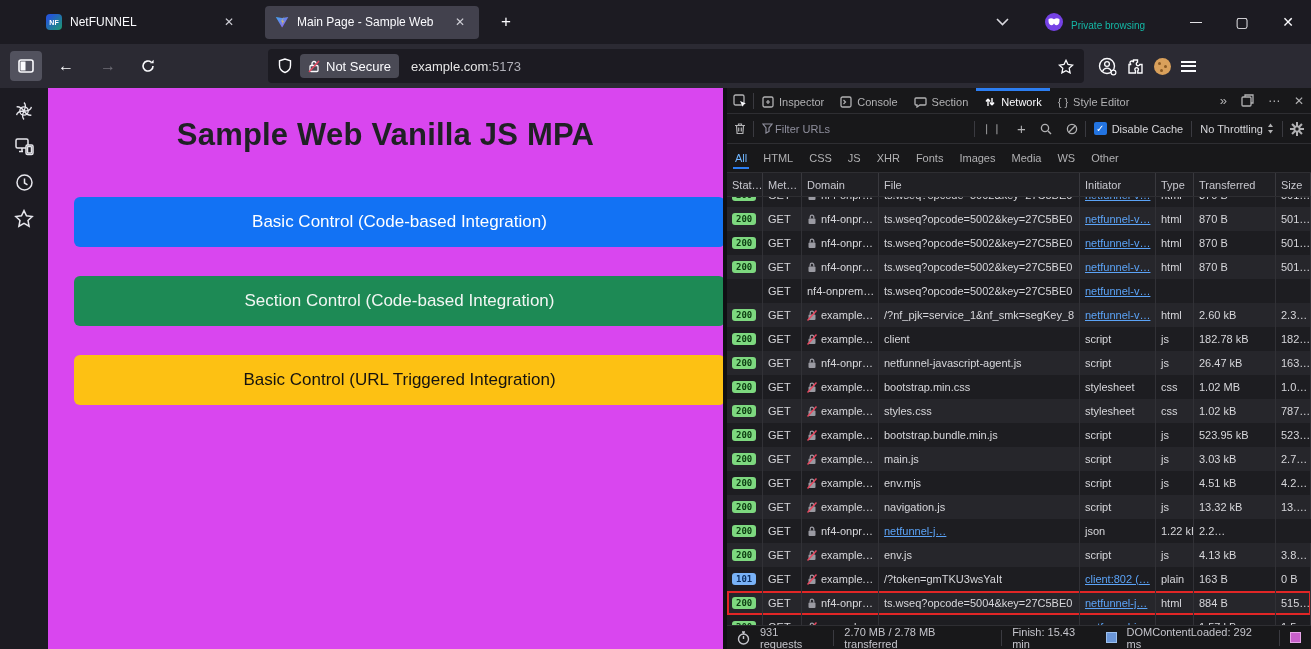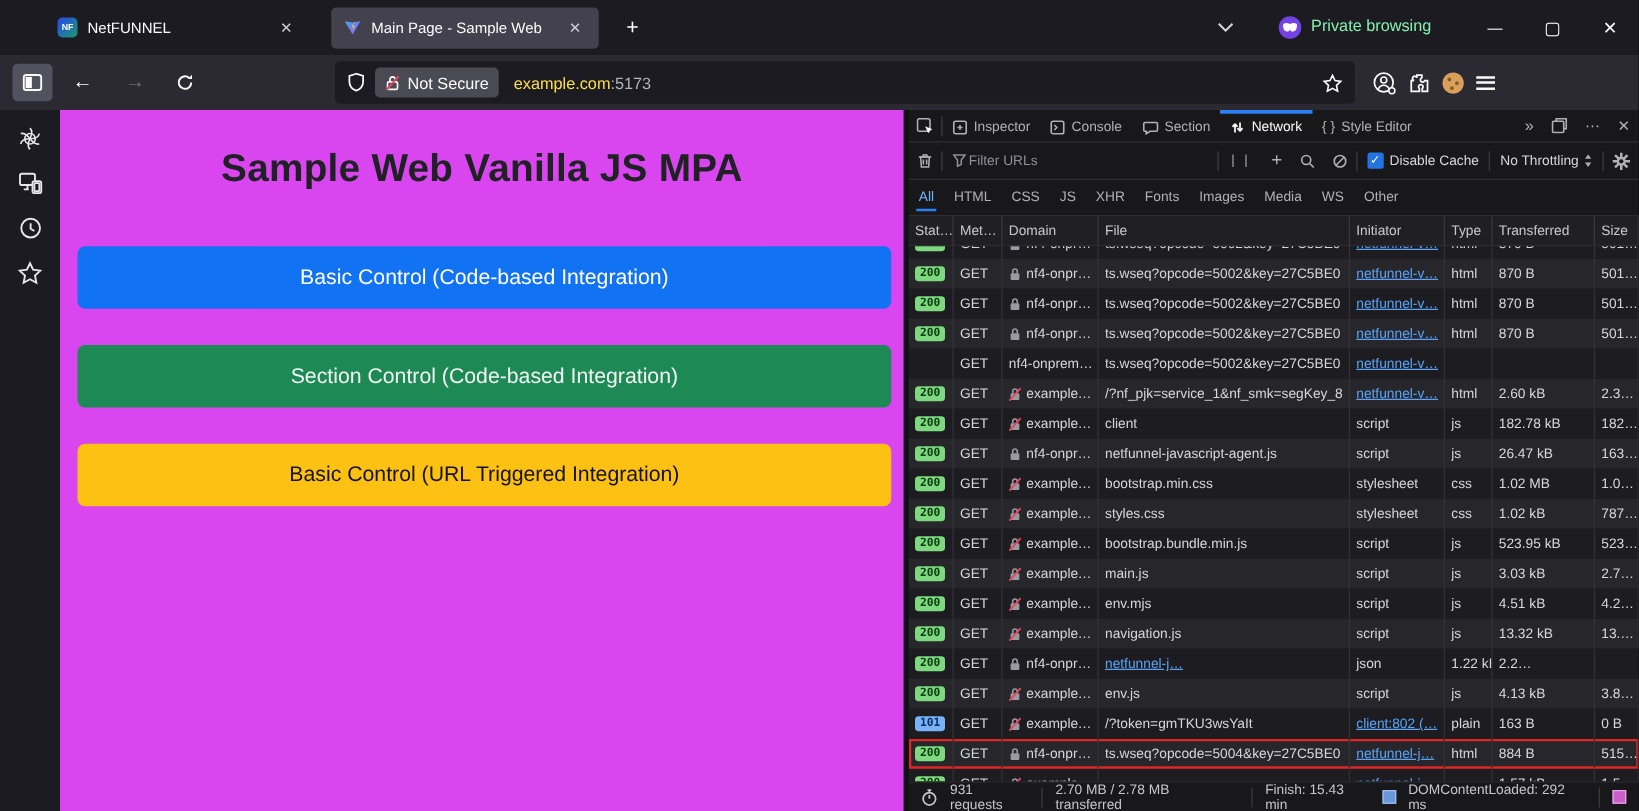--- a/index.html
+++ b/index.html
@@ -13,57 +13,57 @@
     border-radius:4px; color:#fbfbfe; font-size:12px; }
   .tab .tab-title { max-width:150px; overflow:hidden; white-space:nowrap; flex:1; }
   .tab.active { background:#42414d; }
   .tab-close { color:#cfcfd6; font-size:12px; padding:2px 4px; }
   .favicon-nf { width:16px; height:16px; border-radius:4px;
     background:linear-gradient(135deg,#2457d6 20%,#1d9a6c 100%);
     color:#fff; font-size:7px; font-weight:700; display:flex; align-items:center; justify-content:center; }
   .newtab-btn { color:#fbfbfe; font-size:17px; margin-left:14px; padding:0 8px; }
   .tab-spacer { flex:1; }
   .alltabs-chevron { color:#d8d8de; margin-right:36px; }
-  .private-badge { display:flex; align-items:flex-start; gap:8px; color:#86efac; font-size:13px; }
+  .private-badge { display:flex; align-items:flex-end; gap:8px; color:#14b8a6; font-size:10px; }
   .mask-circle { width:18px; height:18px; border-radius:50%; background:#7542e5;
     display:flex; align-items:center; justify-content:center; }
   .win-controls { display:flex; margin-left:28px; }
   .win-btn { width:46px; height:40px; display:flex; align-items:center; justify-content:center;
     color:#fbfbfe; font-size:12px; }
 
   
   .navbar { height:44px; background:#2b2a33; display:flex; align-items:center; }
   .nav-btn { width:32px; height:30px; display:flex; align-items:center; justify-content:center;
     color:#fbfbfe; font-size:16px; border-radius:4px; }
   .nav-btn.disabled { color:#6f6e77; }
   .sidebar-toggle { background:#52525e; margin-left:10px; margin-right:8px; }
   .urlbar { margin-left:104px; width:816px; height:34px; background:#1c1b22; border-radius:4px;
     display:flex; align-items:center; padding:0 10px; }
   .security-chip { display:flex; align-items:center; gap:6px; background:#4a4a55; border-radius:4px;
     height:24px; padding:0 8px; margin-left:8px; color:#fbfbfe; font-size:13px; }
-  .url-text { margin-left:12px; font-size:13px; color:#fde047; }
+  .url-text { margin-left:12px; font-size:13px; color:#e5e5e5; }
   .url-port { color:#b1b1b9; }
   .url-spacer { flex:1; }
   .nav-right { display:flex; align-items:center; gap:10px; margin-left:14px; }
   .cookie { width:17px; height:17px; border-radius:50%; background:#d9a05b; position:relative; }
   .cookie i { position:absolute; width:3px; height:3px; border-radius:50%; background:#8a5a25; }
   .cookie i:nth-child(1){left:4px;top:4px;} .cookie i:nth-child(2){left:10px;top:7px;} .cookie i:nth-child(3){left:6px;top:11px;}
   .hamburger { width:15px; height:11px; border-top:2px solid #fbfbfe;
     border-bottom:2px solid #fbfbfe; position:relative; }
   .hamburger::after { content:""; position:absolute; left:0; right:0; top:2.5px; height:2px; background:#fbfbfe; }
 
   
   .body { position:absolute; top:88px; left:0; right:0; bottom:0; display:flex; }
   .side-strip { width:48px; background:#1c1b22; display:flex; flex-direction:column;
     align-items:center; padding-top:8px; gap:7px; }
   .side-icon { width:32px; height:29px; display:flex; align-items:center; justify-content:center; color:#e6e6ec; }
 
   .page { width:675px; background:#d946ef; overflow:hidden; }
   .page-title { text-align:center; margin-top:29px; font-size:31px; color:#1f2124; letter-spacing:0.2px; }
-  .btn-stack { margin-top:44px; display:flex; flex-direction:column; gap:29px; padding-left:14px; }
+  .btn-stack { margin-top:44px; display:flex; flex-direction:column; gap:29px; padding-left:26px; }
   .big-btn { width:651px; height:50px; border:none; border-radius:6px; font-size:17px;
     font-family:inherit; display:flex; align-items:center; justify-content:center; }
 
   .splitter { width:4px; background:#101014; }
 
   
   .devtools { width:584px; background:#18181a; display:flex; flex-direction:column; color:#b1b1b3; }
   .dt-tabs { height:26px; display:flex; align-items:stretch; border-bottom:1px solid #2e2e32; font-size:11px; }
   .dt-tab { display:flex; align-items:center; gap:5px; padding:0 8px; border-top:3px solid transparent; color:#b1b1b3; }
   .dt-tab.active { color:#fbfbfe; border-top-color:#2c7ef2; }

